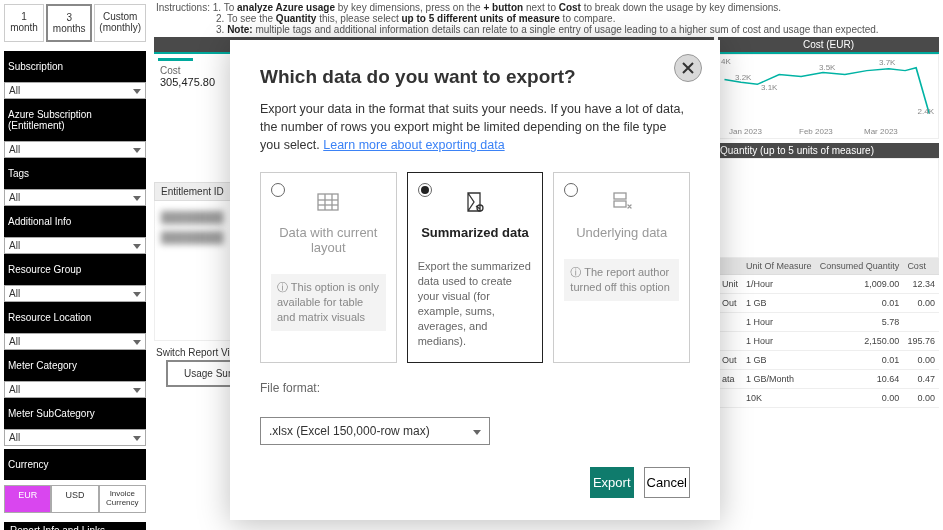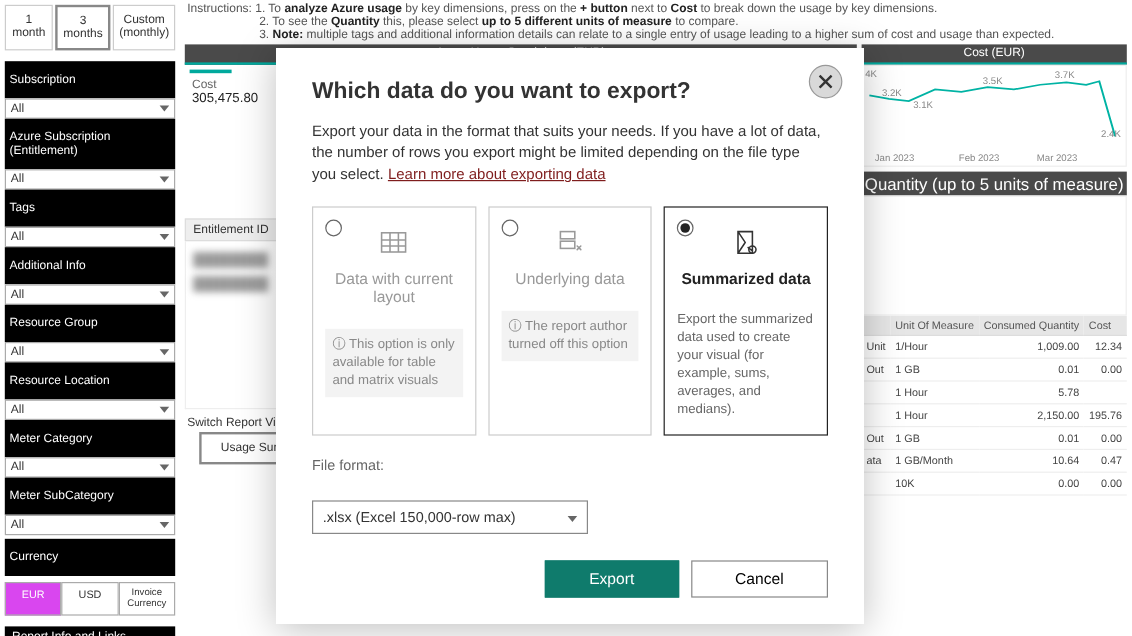--- a/index.html
+++ b/index.html
@@ -28,50 +28,50 @@
 .hdr{background:#4a4a4a;color:#fff;text-align:center;padding:2px;font-size:10px;border-bottom:2px solid #00a99d}
 .teal-bar{height:3px;background:#00a99d;width:35px;margin:4px 0 0 4px}
 .cost-box{padding:4px 6px;font-size:10px;color:#666}
 .cost-box .val{color:#222;font-size:11px}
 .ent-hdr{background:#eee;padding:3px 6px;font-size:10px;border:1px solid #ddd;margin-top:90px;display:flex}
 .ent-body{border:1px solid #eee;border-top:none;height:140px;padding:6px}
 .blur{filter:blur(3px);color:#999;font-size:11px;padding:4px 0}
 .switch{font-size:10px;color:#333;margin:6px 0 2px 2px}
 .tabbtn{display:inline-block;border:2px solid #888;padding:6px 16px;font-size:10px;background:#fff;margin-left:12px}
 .chart{height:85px;background:#fff;border:1px solid #eee;position:relative;font-size:8px;color:#888}
-.tbl-hdr{background:#4a4a4a;color:#fff;text-align:center;padding:2px;font-size:14px;margin-top:4px}
+.tbl-hdr{background:#4a4a4a;color:#fff;padding:2px;font-size:10px;margin-top:4px}
 .tbl{width:100%;border-collapse:collapse;font-size:9px}
 .tbl th{background:#e6e6e6;padding:3px 4px;text-align:left;color:#555;font-weight:normal;border-bottom:1px solid #ddd}
 .tbl td{padding:4px;border-bottom:1px solid #eee;color:#444}
 .tbl td.num{text-align:right}
 
 .overlay{position:absolute;inset:0;background:rgba(255,255,255,0);pointer-events:none}
 .modal{position:absolute;left:230px;top:40px;width:490px;background:#fff;box-shadow:0 4px 30px rgba(0,0,0,0.25);padding:26px 30px 22px;pointer-events:auto}
 .modal h2{font-size:19px;font-weight:600;margin-bottom:12px}
 .modal p{font-size:12.5px;line-height:1.45;color:#333;margin-bottom:18px}
-.modal a{color:#7f1d1d;text-decoration:underline}
+.modal a{color:#3b82f6;text-decoration:underline}
 .close{position:absolute;top:14px;right:18px;width:28px;height:28px;border-radius:50%;background:#d9d9d9;border:1px solid #999;display:flex;align-items:center;justify-content:center;cursor:pointer}
 .close svg{width:12px;height:12px;stroke:#333;stroke-width:2}
 .opts{display:flex;gap:10px;margin-bottom:18px}
 .opt{flex:1;border:1px solid #ccc;padding:12px 10px 14px;position:relative}
 .opt.sel{border:1px solid #222}
 .radio{position:absolute;top:10px;left:10px;width:14px;height:14px;border:1px solid #666;border-radius:50%;background:#fff}
 .opt.sel .radio::after{content:"";position:absolute;inset:2px;border-radius:50%;background:#222}
 .oico{display:flex;justify-content:center;height:28px;margin:4px 0 8px}
 .oico svg{width:26px;height:26px;stroke:#999;fill:none;stroke-width:1.3}
 .opt.sel .oico svg{stroke:#333}
 .otitle{text-align:center;font-size:13px;color:#999;margin-bottom:19px}
 .opt.sel .otitle{color:#222;font-weight:600}
 .odesc{font-size:11px;color:#666;line-height:1.35}
 .odesc.grey{background:#f3f3f3;padding:6px;color:#888}
 .odesc.grey::before{content:"ⓘ ";}
 .ff-lbl{font-size:12px;color:#666;margin-bottom:22px}
 .ff-sel{width:230px;border:1px solid #888;padding:6px 8px;font-size:12px;display:flex;justify-content:space-between;align-items:center;cursor:pointer}
 .mbtns{display:flex;justify-content:flex-end;gap:10px;margin-top:22px}
-.mbtn{padding:7px 36px;font-size:13px;cursor:pointer;border:1px solid #888;background:#fff}
+.mbtn{padding:7px 2px;font-size:13px;cursor:pointer;border:1px solid #888;background:#fff}
 .mbtn.pri{background:#0f7b6c;color:#fff;border-color:#0f7b6c}
 .tick{position:absolute;font-size:8px;color:#888}
 .line-path{stroke:#00b3a4;stroke-width:1.5;fill:none}
 </style>
 </head>
 <body>
 
 <div class="page">
   <div class="left">
     <div class="time-btns">
@@ -265,43 +265,43 @@
               <rect x="3" y="5" width="20" height="16"></rect>
               <line x1="3" y1="11" x2="23" y2="11"></line>
               <line x1="3" y1="16" x2="23" y2="16"></line>
               <line x1="10" y1="5" x2="10" y2="21"></line>
               <line x1="17" y1="5" x2="17" y2="21"></line>
             </svg>
           </div>
         <div class="otitle">Data with current layout</div>
         <div class="odesc grey">This option is only available for table and matrix visuals</div>
       </div>
+      <div class="opt sel">
+        <div class="radio"></div>
+        <div class="oico">
+            <svg>
+              <path d="M6 4h12v18H6z M6 4l6 9-6 9 M18 20l-4-3"></path>
+              <circle cx="18" cy="19" r="3"></circle>
+            </svg>
+          </div>
+        <div class="otitle">Summarized data</div>
+        <div class="odesc">Export the summarized data used to create your visual (for example, sums, averages, and medians).</div>
+      </div>
       <div class="opt">
         <div class="radio"></div>
         <div class="oico">
             <svg>
               <rect x="5" y="4" width="12" height="6"></rect>
               <rect x="5" y="12" width="12" height="6"></rect>
               <path d="M19 16l3 3m0-3-3 3" stroke-linecap="round"></path>
             </svg>
           </div>
         <div class="otitle">Underlying data</div>
         <div class="odesc grey">The report author turned off this option</div>
       </div>
-      <div class="opt sel">
-        <div class="radio"></div>
-        <div class="oico">
-            <svg>
-              <path d="M6 4h12v18H6z M6 4l6 9-6 9 M18 20l-4-3"></path>
-              <circle cx="18" cy="19" r="3"></circle>
-            </svg>
-          </div>
-        <div class="otitle">Summarized data</div>
-        <div class="odesc">Export the summarized data used to create your visual (for example, sums, averages, and medians).</div>
-      </div>
     </div>
     <div class="ff-lbl">File format:</div>
     <div class="ff-sel">
       <span>.xlsx (Excel 150,000-row max)</span>
         <span class="chev"></span>
     </div>
     <div class="mbtns">
       <button class="mbtn pri">Export</button>
       <button class="mbtn">Cancel</button>
     </div>

